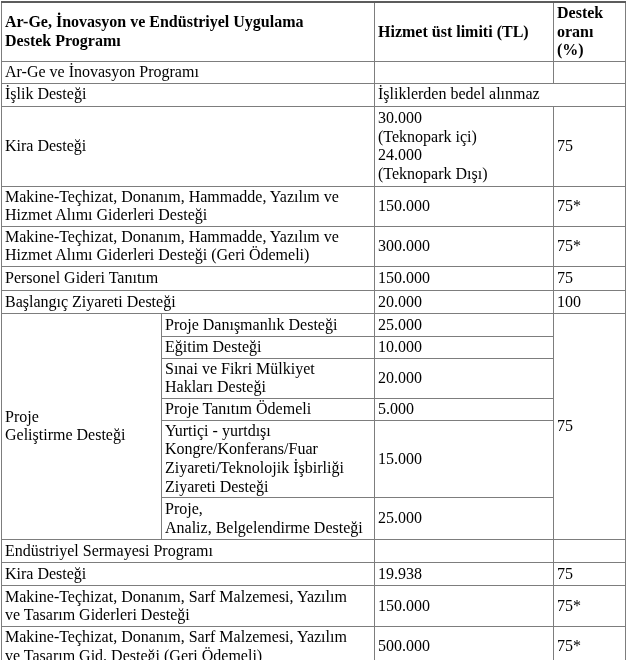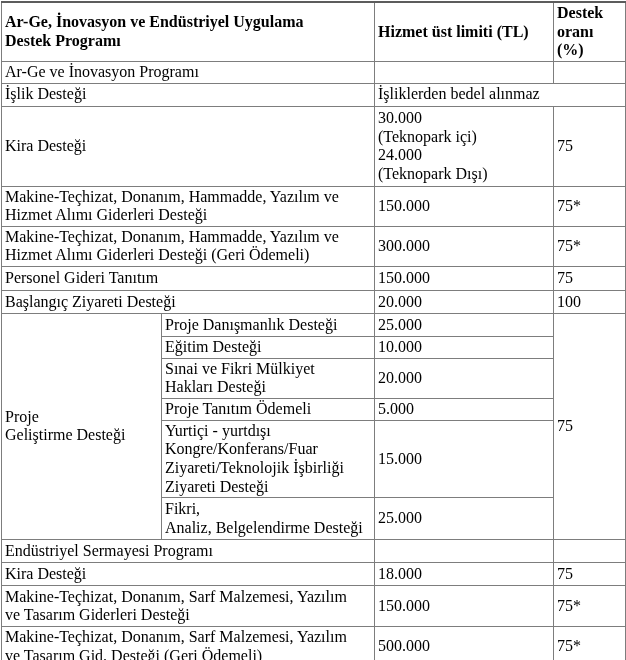--- a/index.html
+++ b/index.html
@@ -125,34 +125,34 @@
 
   <tr style="height:74px">
     <td>Yurtiçi - yurtdışı
 Kongre/Konferans/Fuar
 Ziyareti/Teknolojik İşbirliği
 Ziyareti Desteği</td>
     <td>15.000</td>
   </tr>
 
   <tr style="height:42px">
-    <td>Fikri,
+    <td>Proje,
 Analiz, Belgelendirme Desteği</td>
     <td>25.000</td>
   </tr>
 
   <tr style="height:23px">
     <td colspan="2">Endüstriyel Sermayesi Programı</td>
     <td></td>
     <td></td>
   </tr>
 
   <tr style="height:23px">
     <td colspan="2">Kira Desteği</td>
-    <td>18.000</td>
+    <td>19.938</td>
     <td>75</td>
   </tr>
 
   <tr style="height:41px">
     <td colspan="2">Makine-Teçhizat, Donanım, Sarf Malzemesi, Yazılım
 ve Tasarım Giderleri Desteği</td>
     <td>150.000</td>
     <td>75*</td>
   </tr>
 

